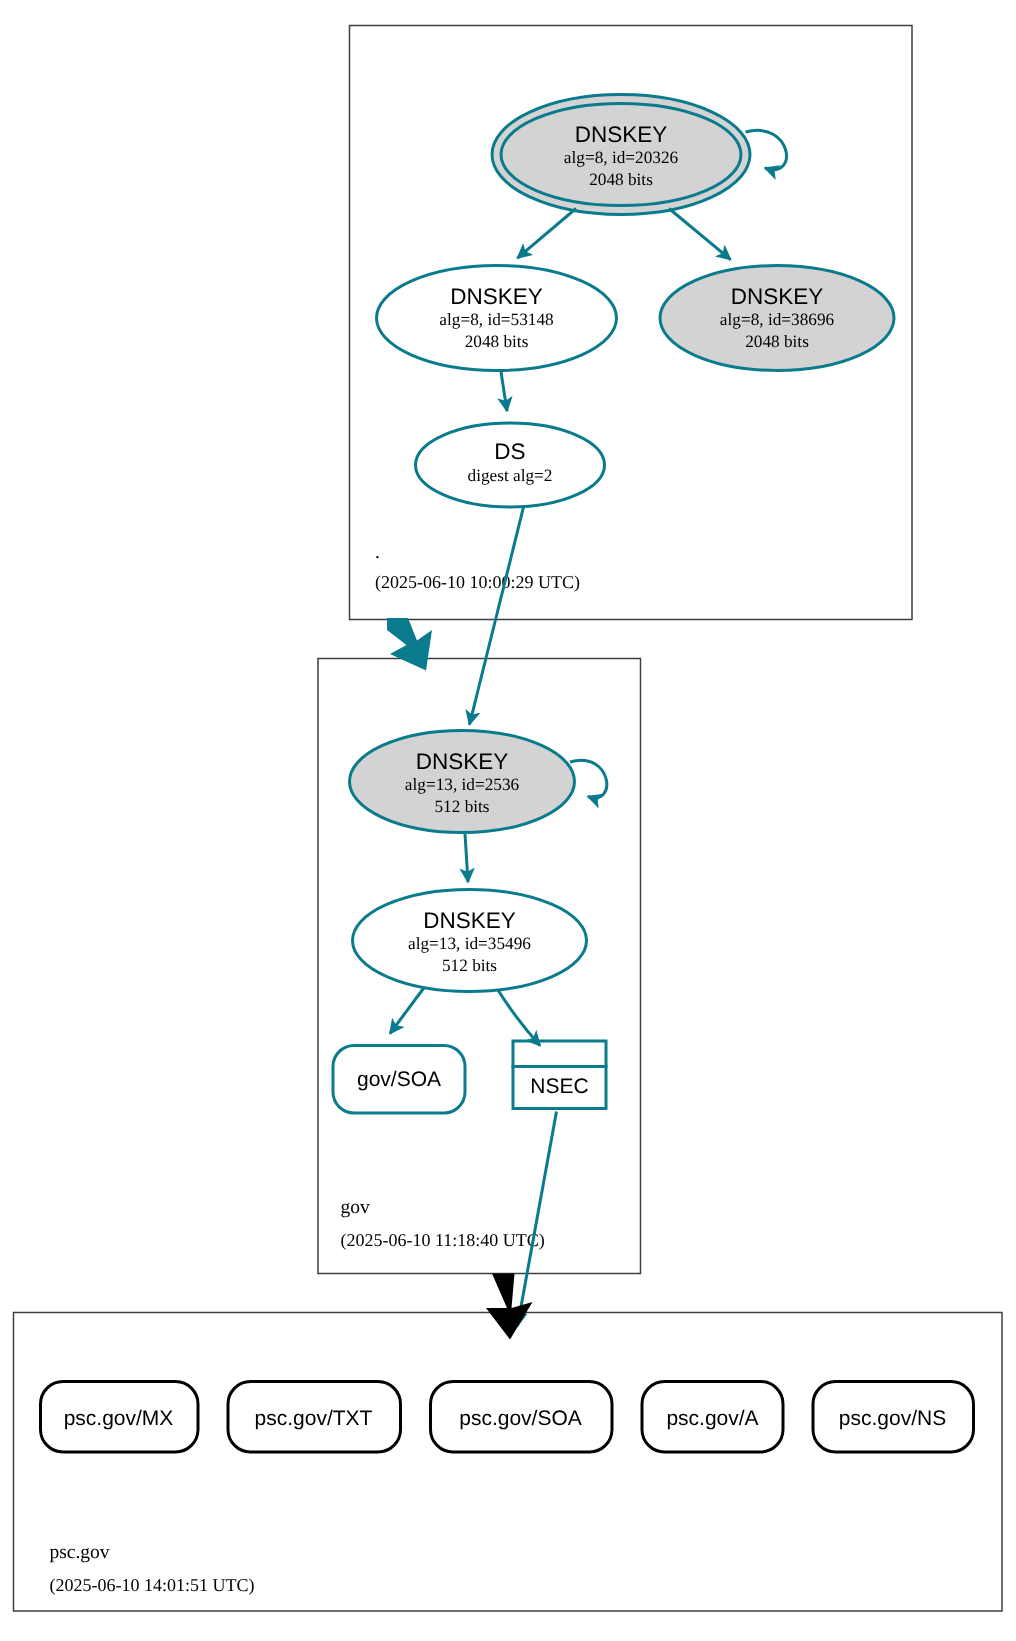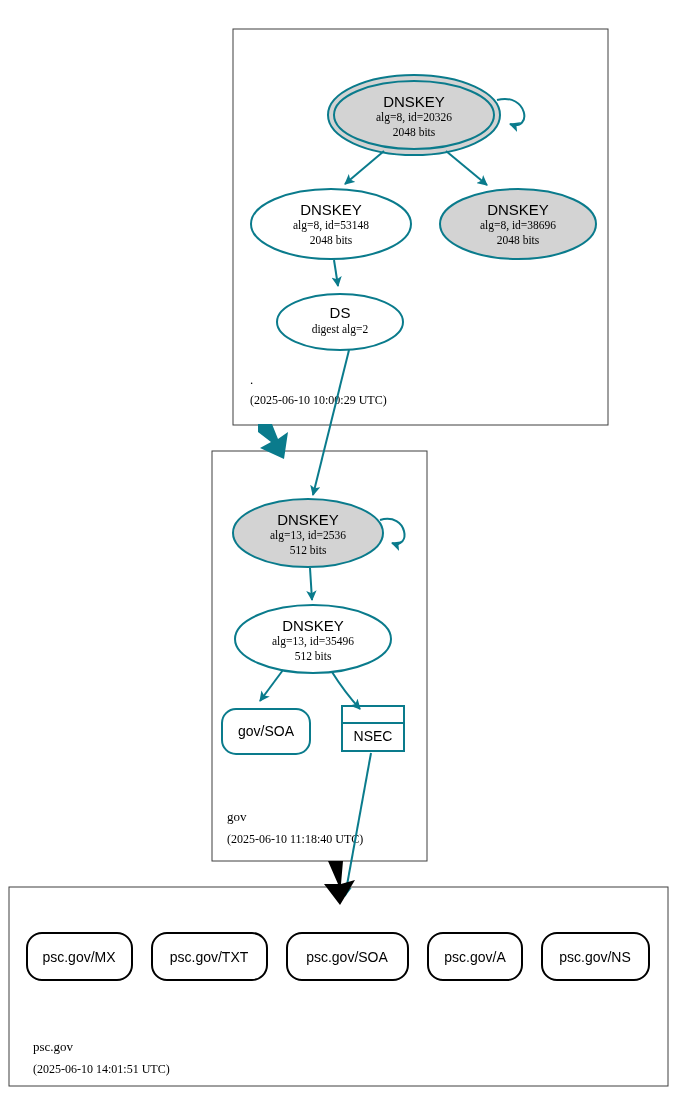--- a/index.html
+++ b/index.html
@@ -10,21 +10,21 @@
   body {
     width: 677px;
     height: 1094px;
     position: relative;
     font-family: "Liberation Sans", sans-serif;
     overflow: hidden;
   }
   #canvas {
     position: absolute;
     left: 0;
-    top: 12px;
+    top: 0;
     width: 677px;
     height: 768px;
   }
   svg text {
     dominant-baseline: middle;
   }
   .zone-box {
     fill: #ffffff;
     stroke: #3f3f3f;
     stroke-width: 1;

